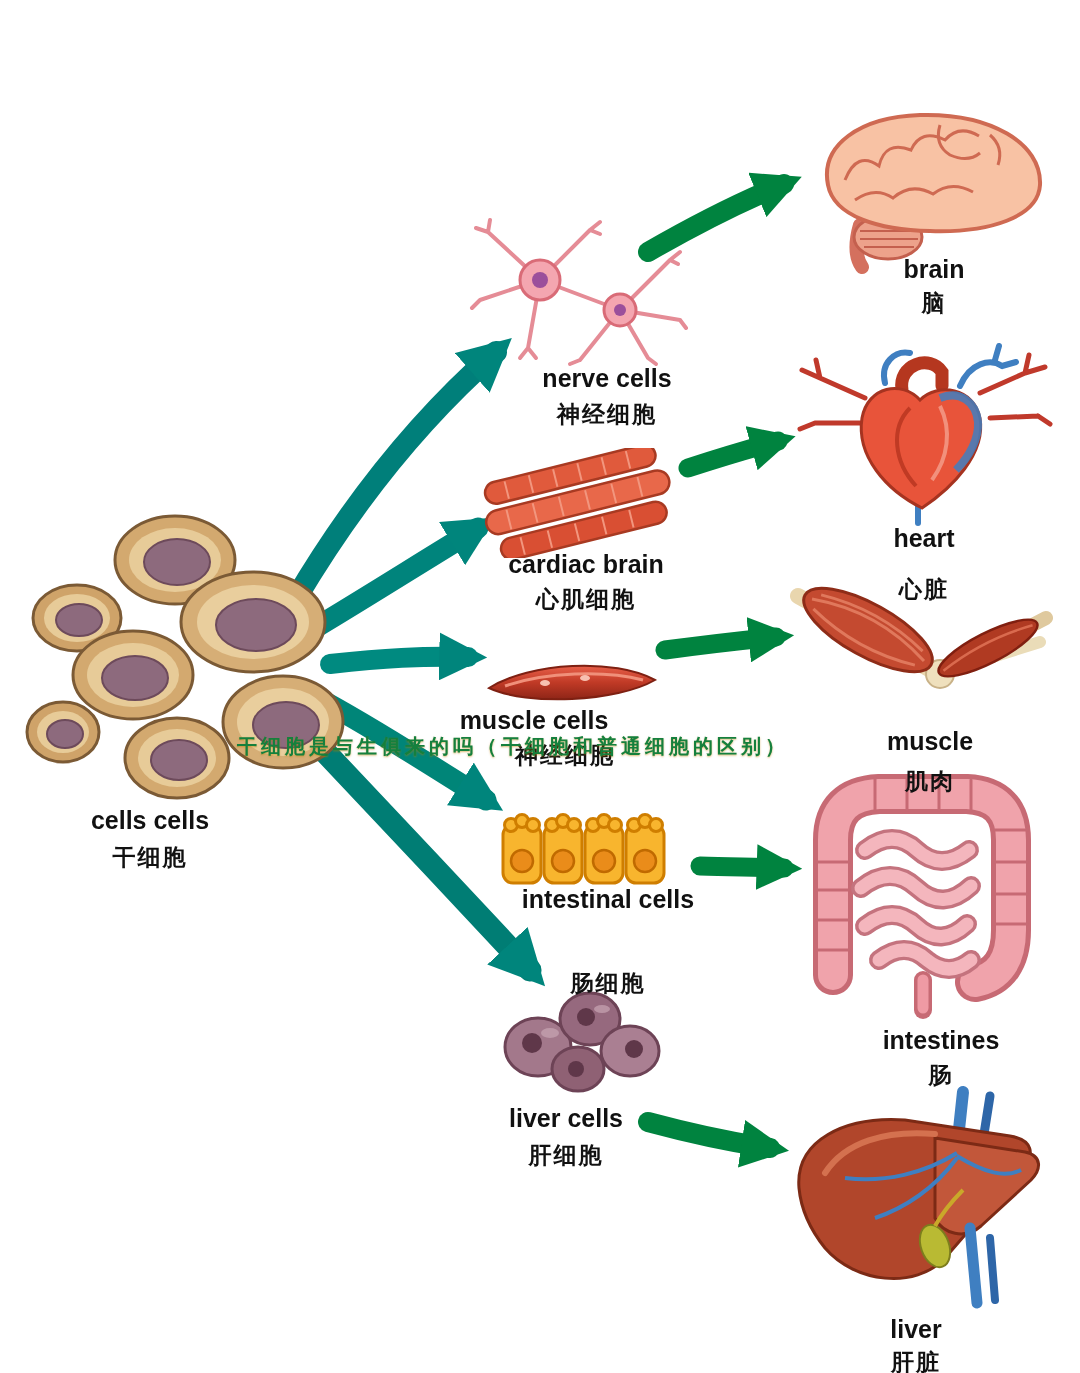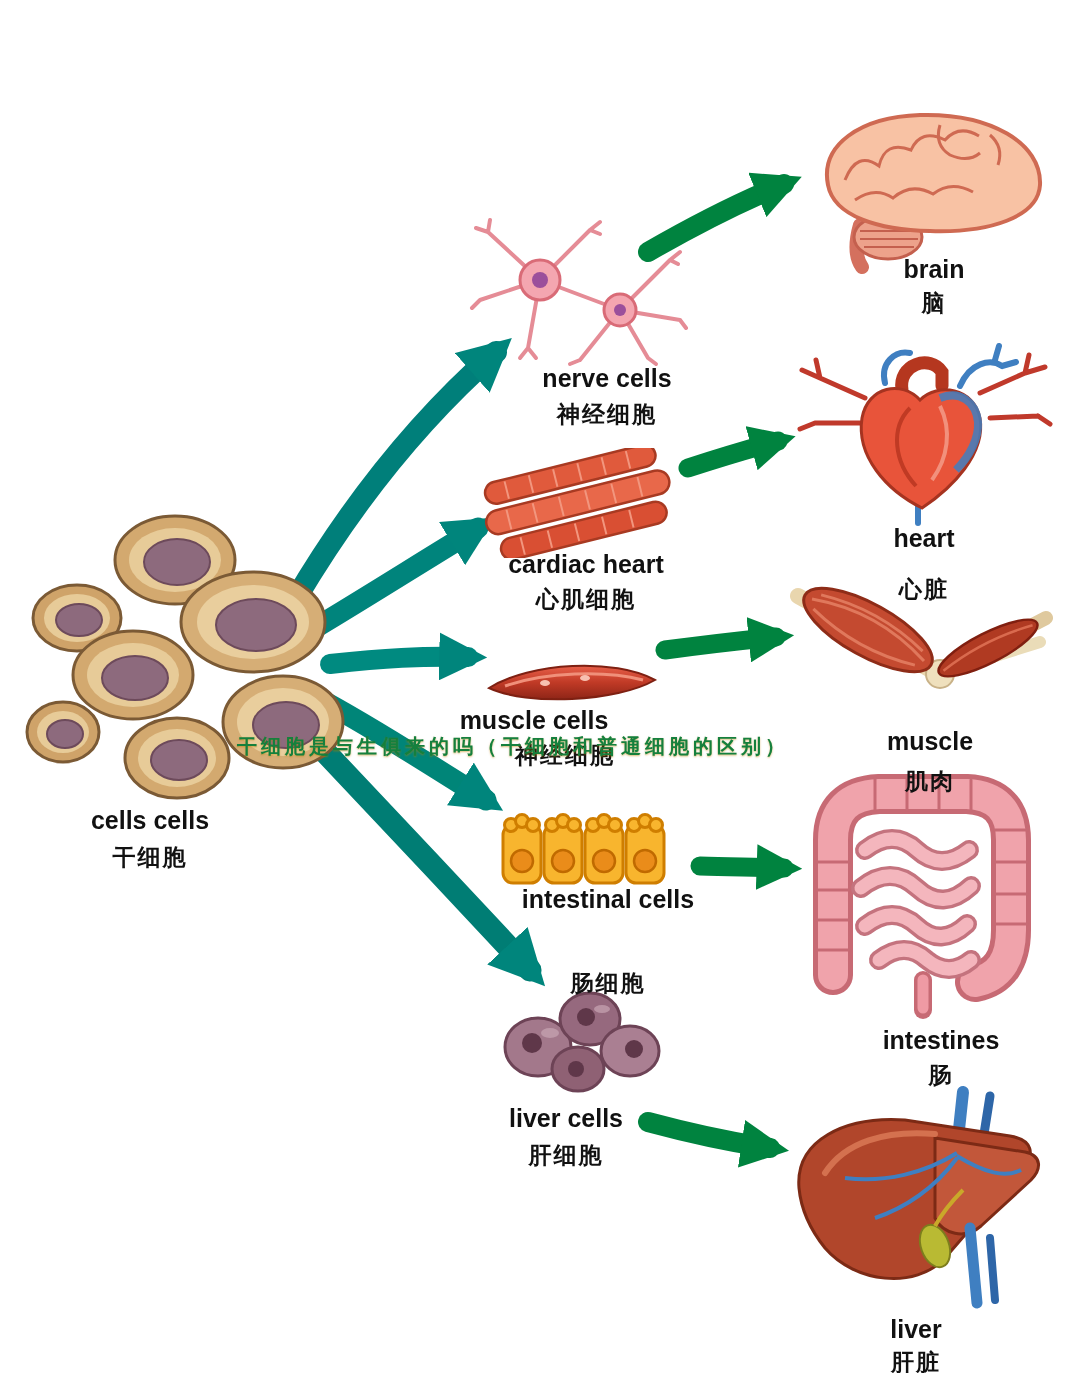--- a/index.html
+++ b/index.html
@@ -289,21 +289,21 @@
   </svg>
 
   <div class="lbl lbl-en" style="left:150px; top:806px;">cells cells</div>
   <div class="lbl lbl-zh" style="left:150px; top:842px;">干细胞</div>
 
   <div class="lbl lbl-en" style="left:607px; top:364px;">nerve cells</div>
   <div class="lbl lbl-zh" style="left:607px; top:399px;">神经细胞</div>
   <div class="lbl lbl-en" style="left:934px; top:255px;">brain</div>
   <div class="lbl lbl-zh" style="left:934px; top:288px;">脑</div>
 
-  <div class="lbl lbl-en" style="left:586px; top:550px;">cardiac heart</div>
+  <div class="lbl lbl-en" style="left:586px; top:550px;">cardiac brain</div>
   <div class="lbl lbl-zh" style="left:586px; top:584px;">心肌细胞</div>
   <div class="lbl lbl-en" style="left:924px; top:524px;">heart</div>
   <div class="lbl lbl-zh" style="left:924px; top:558px;margin-top:16px;">心脏</div>
 
   <div class="lbl lbl-en" style="left:534px; top:706px;">muscle cells</div>
   <div class="lbl lbl-zh" style="left:565px; top:740px;">神经细胞</div>
   <div class="lbl lbl-en" style="left:930px; top:727px;">muscle</div>
   <div class="lbl lbl-zh" style="left:930px; top:766px;font-family:Liberation Serif, serif;">肌肉</div>
 
   <div class="lbl lbl-en" style="left:608px; top:885px;">intestinal cells</div>

